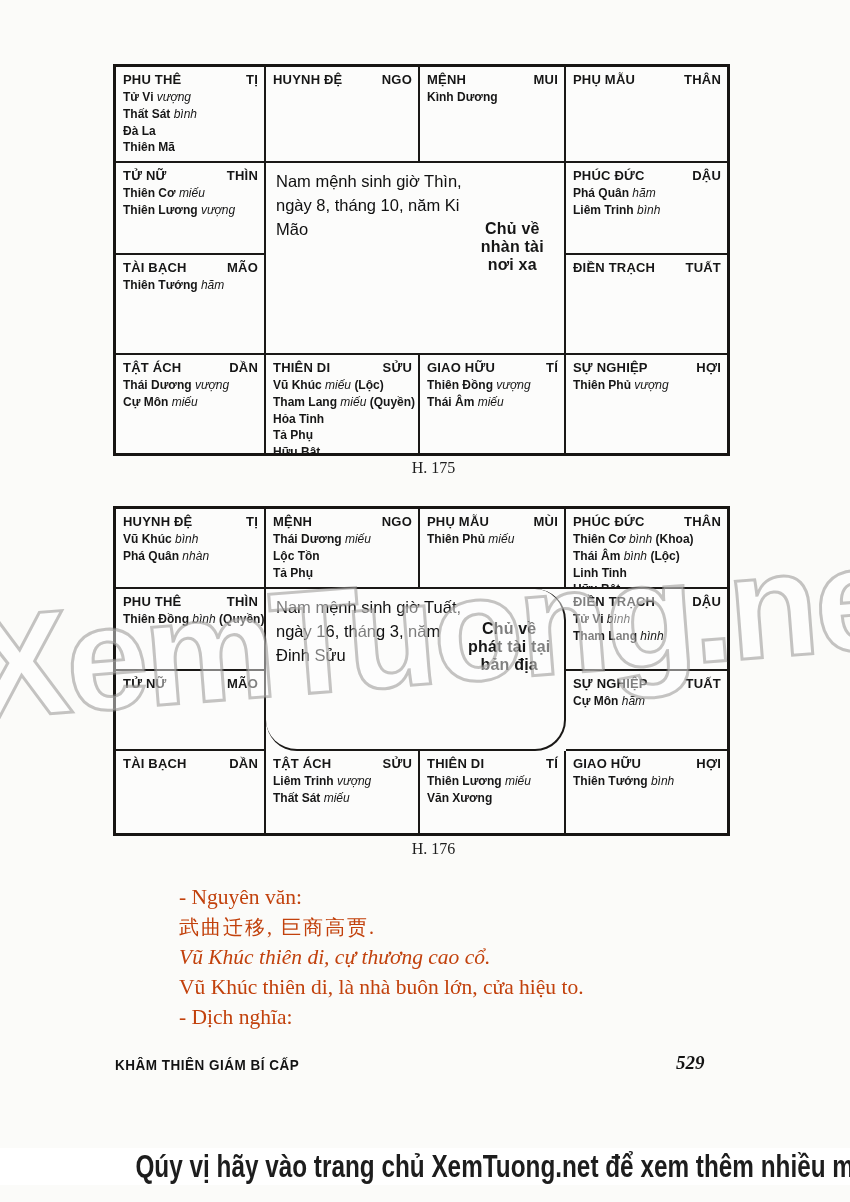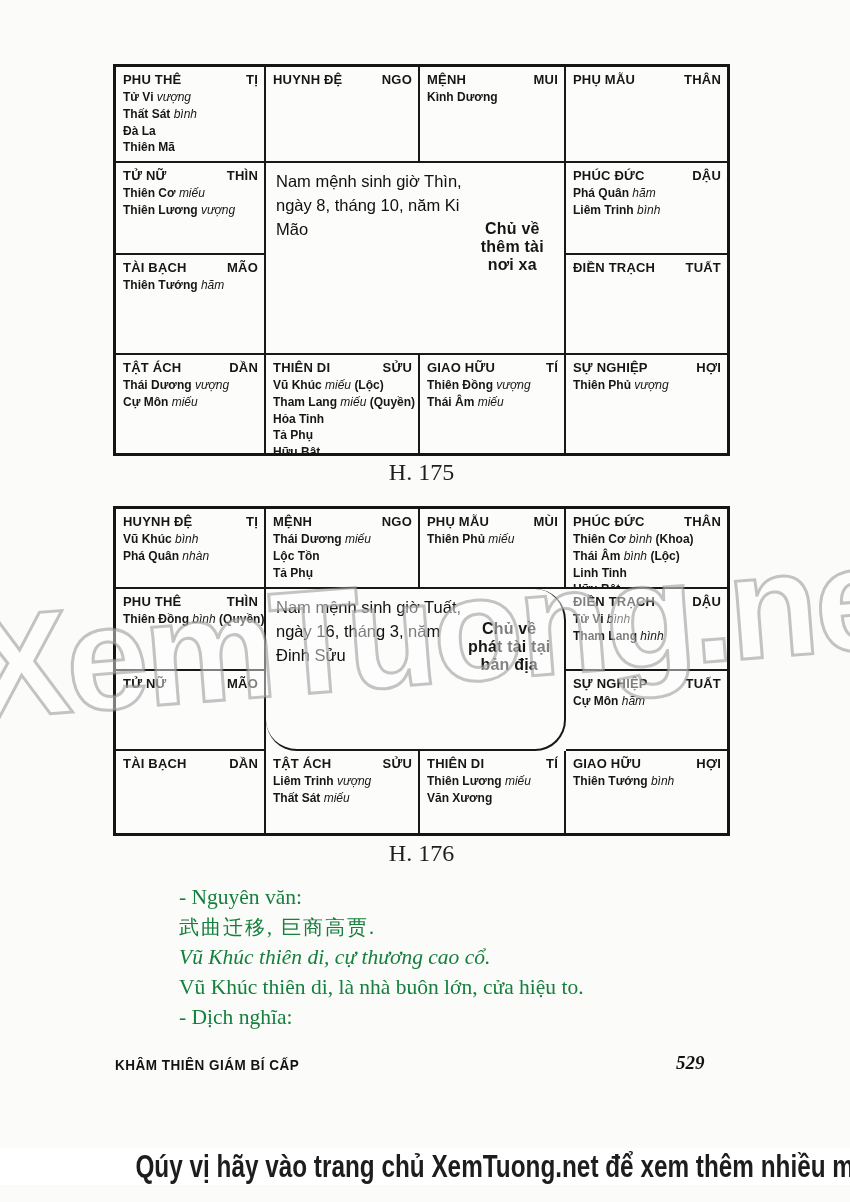--- a/index.html
+++ b/index.html
@@ -24,36 +24,36 @@
   .stars{margin-top:2px; font-size:12px; line-height:1.4;}
   .star-line{white-space:nowrap;}
   .star-n{font-weight:bold;}
   .star-m{font-style:italic;}
   .star-x{font-weight:bold;}
   .center-cell{display:flex; flex-direction:row; padding:7px 10px;}
   .center-line{font-size:16.5px; line-height:1.45; color:#101010;}
   .center-note{font-weight:bold; font-size:16px; text-align:center; margin-top:50px; letter-spacing:.2px;}
   #chart2 .center-note{margin-top:24px;}
   
-  .caption{position:absolute; left:113px; width:617px; text-align:center;
-    font-family:"Liberation Serif",serif; font-size:24px; color:#1e1e1e;}
+  .caption{position:absolute; left:125px; width:617px; text-align:center;
+    font-family:"Liberation Serif",serif; font-size:16px; color:#1e1e1e;}
   #cap1{top:459px;} #cap2{top:840px;}
   
   .watermark{
     position:absolute; top:548px; left:-30px; width:910px; text-align:center;
     font-family:"Liberation Sans",sans-serif; font-weight:bold; font-size:148px;
     letter-spacing:-4px; white-space:nowrap;
     color:rgba(255,255,255,0.45);
     -webkit-text-stroke:3px rgba(150,148,145,0.55);
     transform:rotate(-4.5deg);
     z-index:6; pointer-events:none;
   }
   
   .body-text{position:absolute; left:179px; top:882px; font-family:"Liberation Serif",serif;
-    font-size:21.5px; line-height:30px; color:#15803d;}
+    font-size:21.5px; line-height:30px; color:#c2410c;}
   .b-cjk{font-size:20px; letter-spacing:2px;}
   .b-italic{font-style:italic;}
   
   .footer-title{position:absolute; left:115px; top:1057px; font-weight:bold;
     font-size:13.5px; letter-spacing:.5px; color:#131313; transform:scaleY(1.12); transform-origin:left top;}
   .page-num{position:absolute; left:676px; top:1052px; font-family:"Liberation Serif",serif;
     font-weight:bold; font-style:italic; font-size:19px; color:#131313;}
   
   .banner{position:absolute; top:1148px; left:0; width:850px; text-align:center; background:#ffffff;}
   .banner span{display:inline-block; transform:scaleX(0.76); transform-origin:center;
@@ -115,21 +115,21 @@
           <span class="palace">PHÚC ĐỨC</span>
           <span class="branch">DẬU</span>
         </div>
         <div class="stars">
           <div class="star-line"><span class="star-n">Phá Quân</span> <span class="star-m">hãm</span></div>
           <div class="star-line"><span class="star-n">Liêm Trinh</span> <span class="star-m">bình</span></div>
         </div>
       </div>
       <div class="cell br bb center-cell" style="grid-area: 2 / 2 / 4 / 4;">
         <div class="center-line">Nam mệnh sinh giờ Thìn, ngày 8, tháng 10, năm Ki Mão</div>
-        <div class="center-note">Chủ về thêm tài nơi xa</div>
+        <div class="center-note">Chủ về nhàn tài nơi xa</div>
       </div>
       <div class="cell br bb" style="grid-area: 3 / 1 / 4 / 2;">
         <div class="cell-head">
           <span class="palace">TÀI BẠCH</span>
           <span class="branch">MÃO</span>
         </div>
         <div class="stars">
           <div class="star-line"><span class="star-n">Thiên Tướng</span> <span class="star-m">hãm</span></div>
         </div>
       </div>

